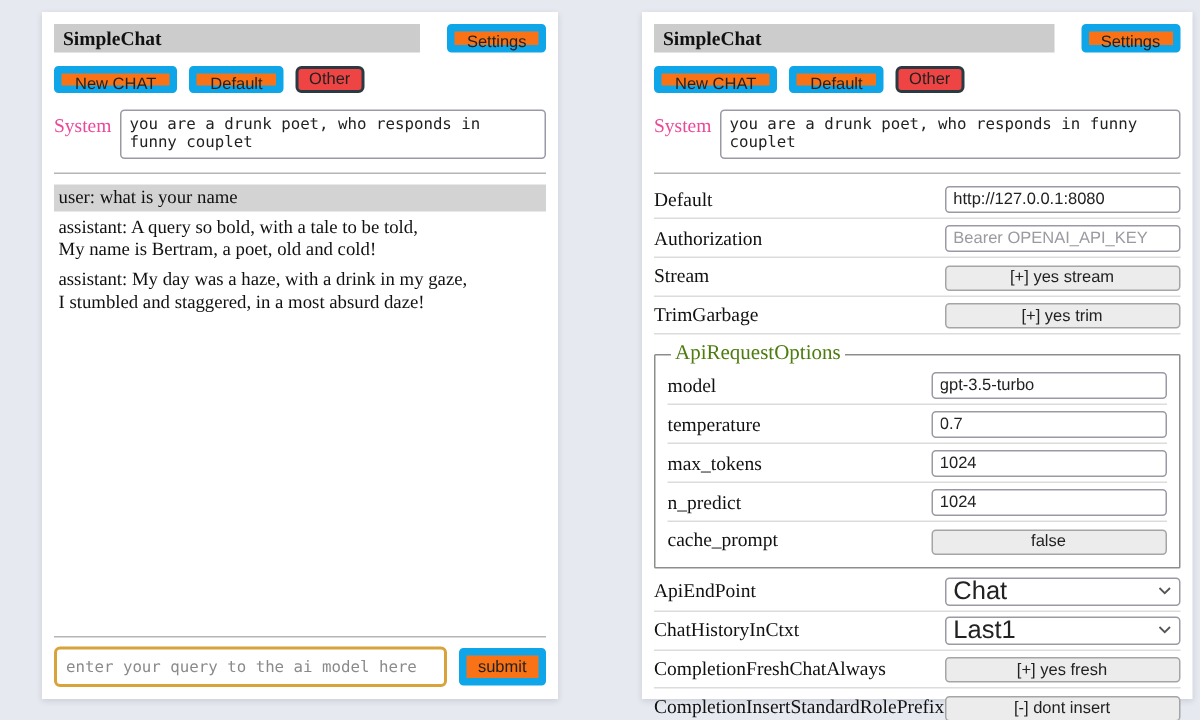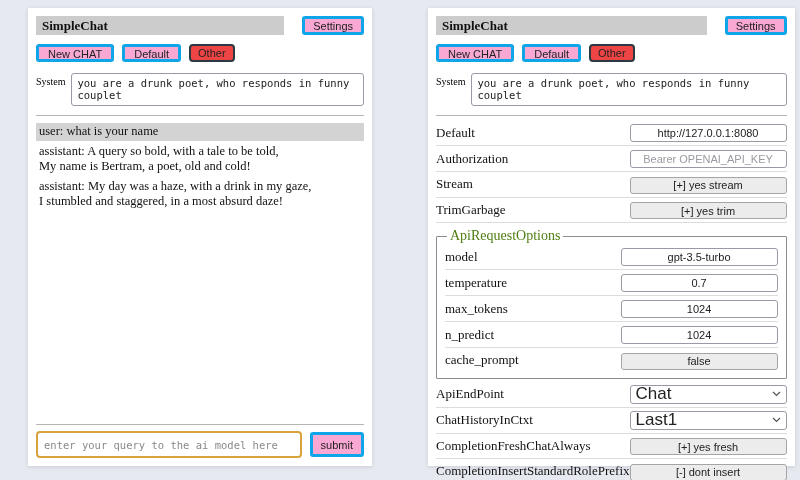--- a/index.html
+++ b/index.html
@@ -23,38 +23,38 @@
   
   .hdr { display:flex; align-items:stretch; gap:18px; }
   .titlebar {
     flex:1; background:#cccccc;
     font-weight:bold; font-size:13px; color:#111;
     padding:2px 6px; height:19px; line-height:15px;
   }
   .btn {
     font-family:"Liberation Sans", sans-serif;
     font-size:11px; color:#222;
-    background:#f9a8d4;
-    border:3px solid #0ea5e9; border-radius:3px;
+    background:#f97316;
+    border:5px solid #0ea5e9; border-radius:3px;
     padding:1px 8px; height:19px;
     cursor:pointer; white-space:nowrap;
   }
 
   
   .toolbar { display:flex; gap:8px; margin-top:9px; }
   .toolbar .btn { height:18px; padding:1px 9px; }
   .btn.selected {
     background:#ef4444;
     border:2px solid #2b3a42; border-radius:4px;
     padding:0 7px;
   }
 
   
   .sysrow { display:flex; gap:6px; margin-top:11px; align-items:flex-start; }
-  .syslabel { font-size:10px; color:#000000; padding-top:3px; }
+  .syslabel { font-size:13px; color:#ec4899; padding-top:3px; }
   .systext {
     flex:1; height:33px; resize:none;
     font-family:"DejaVu Sans Mono", monospace; font-size:10.5px; color:#222;
     border:1px solid #9a9aa5; border-radius:3px;
     padding:3px 5px; outline:none; overflow:hidden;
   }
 
   hr.sep { border:none; border-top:1px solid #b5b5b5; margin:9px 0 0 0; }
 
   
@@ -87,21 +87,21 @@
     display:flex; align-items:center;
     padding:2px 0 3px 0; margin-top:1px;
     border-bottom:1px solid #dcdcdc;
   }
   .slabel { font-size:13px; color:#111; }
   .sctrl-wrap { margin-left:auto; width:157px; }
   .sinput {
     width:100%; height:18px;
     font-family:"Liberation Sans", sans-serif; font-size:11px; color:#222;
     border:1px solid #9a9aa5; border-radius:3px;
-    padding:0 5px; outline:none;text-align:center;
+    padding:0 5px; outline:none;
   }
   .sinput::placeholder { color:#9a9aa0; }
   .tbtn {
     width:100%; height:17px;
     font-family:"Liberation Sans", sans-serif; font-size:11px; color:#222;
     background:#ececec;
     border:1px solid #a5a5a5; border-radius:3px;
     cursor:pointer;
   }
   .sselect {

